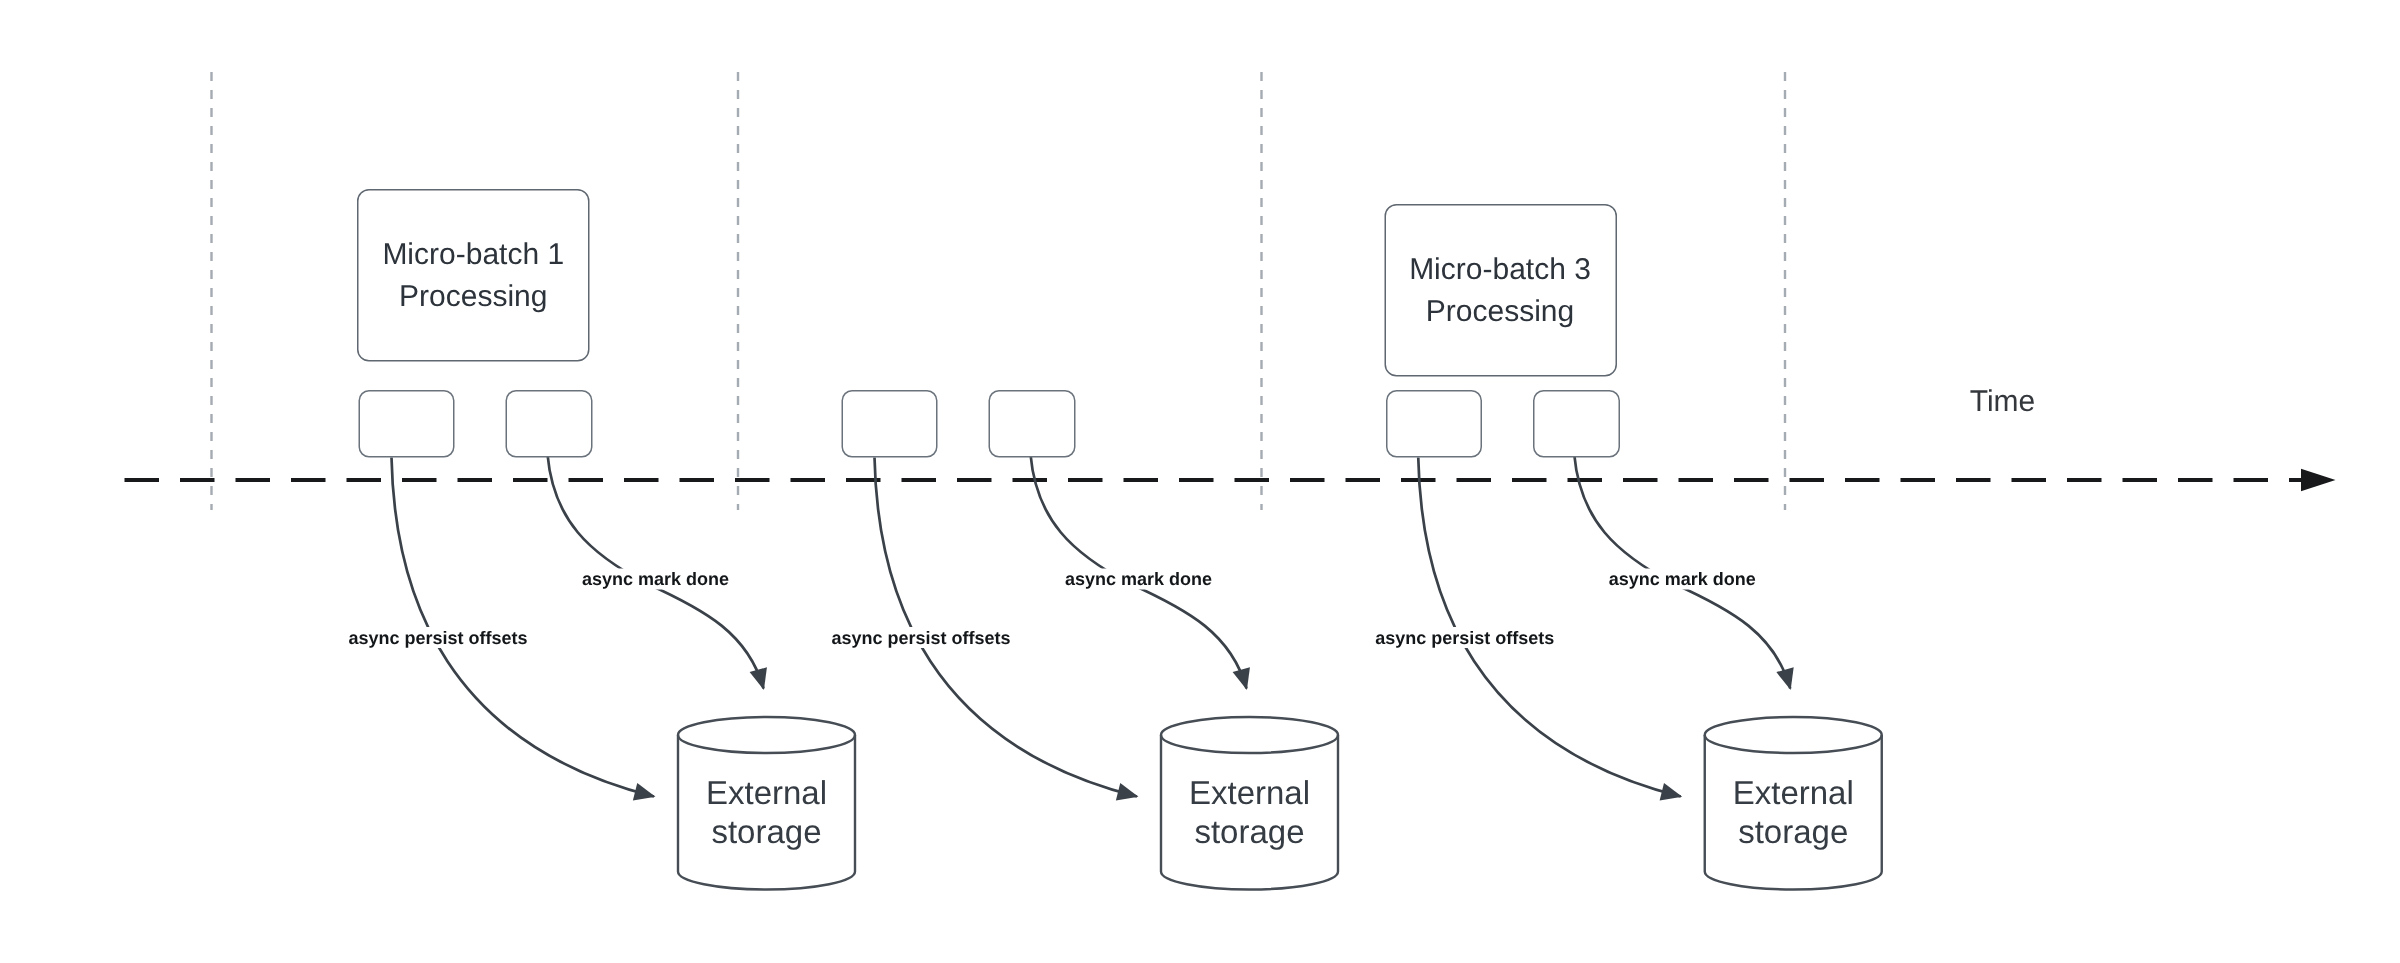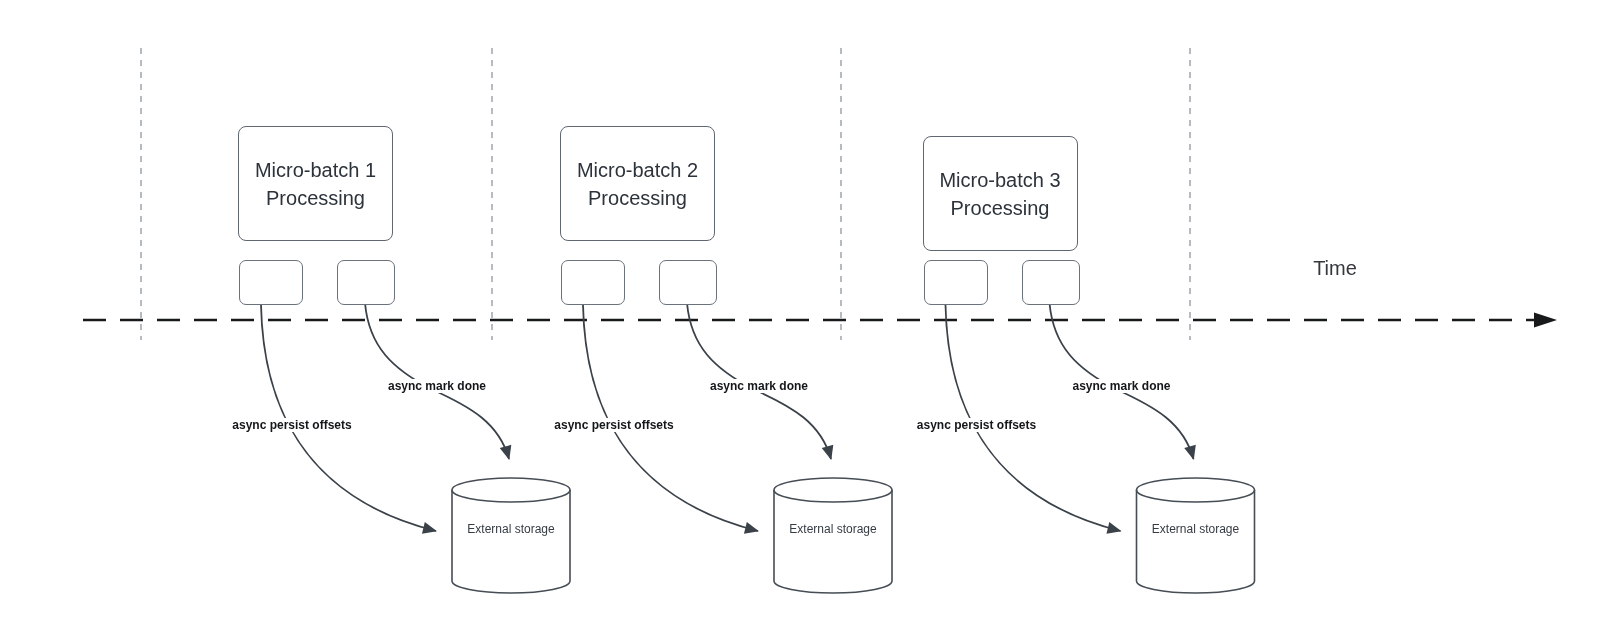--- a/index.html
+++ b/index.html
@@ -52,21 +52,21 @@
     color: #14171a;
     background: #ffffff;
     padding: 0 3px;
     white-space: nowrap;
   }
   .storage-label {
     position: absolute;
     transform: translateX(-50%);
     width: 120px;
     text-align: center;
-    font-size: 12px;
+    font-size: 22px;
     line-height: 26px;
     color: #363c43;
   }
   .time-label {
     position: absolute;
     transform: translateX(-50%);
     font-size: 20px;
     color: #34383d;
   }
 </style>
@@ -116,21 +116,20 @@
     </g>
   </svg>
 
   <div class="batch-box" style="left:238px; top:126px;">Micro-batch 1 Processing</div>
   <div class="small-box" style="left:239px; top:260px; width:64px;"></div>
   <div class="small-box" style="left:337px; top:260px; width:58px;"></div>
   <div class="arrow-label" style="left:292px; top:418px;">async persist offsets</div>
   <div class="arrow-label" style="left:437px; top:379px;">async mark done</div>
   <div class="storage-label" style="left:511px; top:516px;">External storage</div>
 
-  <div class="batch-box" style="left:560px; top:126px;">Micro-batch 2 Processing</div>
   <div class="small-box" style="left:561px; top:260px; width:64px;"></div>
   <div class="small-box" style="left:659px; top:260px; width:58px;"></div>
   <div class="arrow-label" style="left:614px; top:418px;">async persist offsets</div>
   <div class="arrow-label" style="left:759px; top:379px;">async mark done</div>
   <div class="storage-label" style="left:833px; top:516px;">External storage</div>
 
   <div class="batch-box" style="left:922.5px; top:136px;">Micro-batch 3 Processing</div>
   <div class="small-box" style="left:923.5px; top:260px; width:64px;"></div>
   <div class="small-box" style="left:1021.5px; top:260px; width:58px;"></div>
   <div class="arrow-label" style="left:976.5px; top:418px;">async persist offsets</div>

